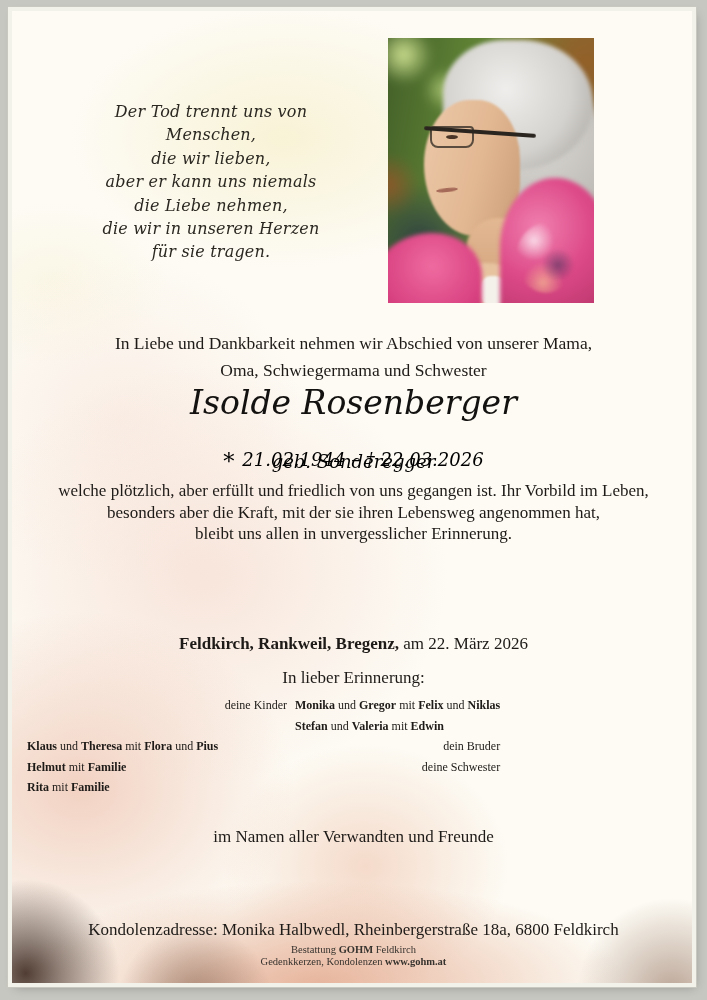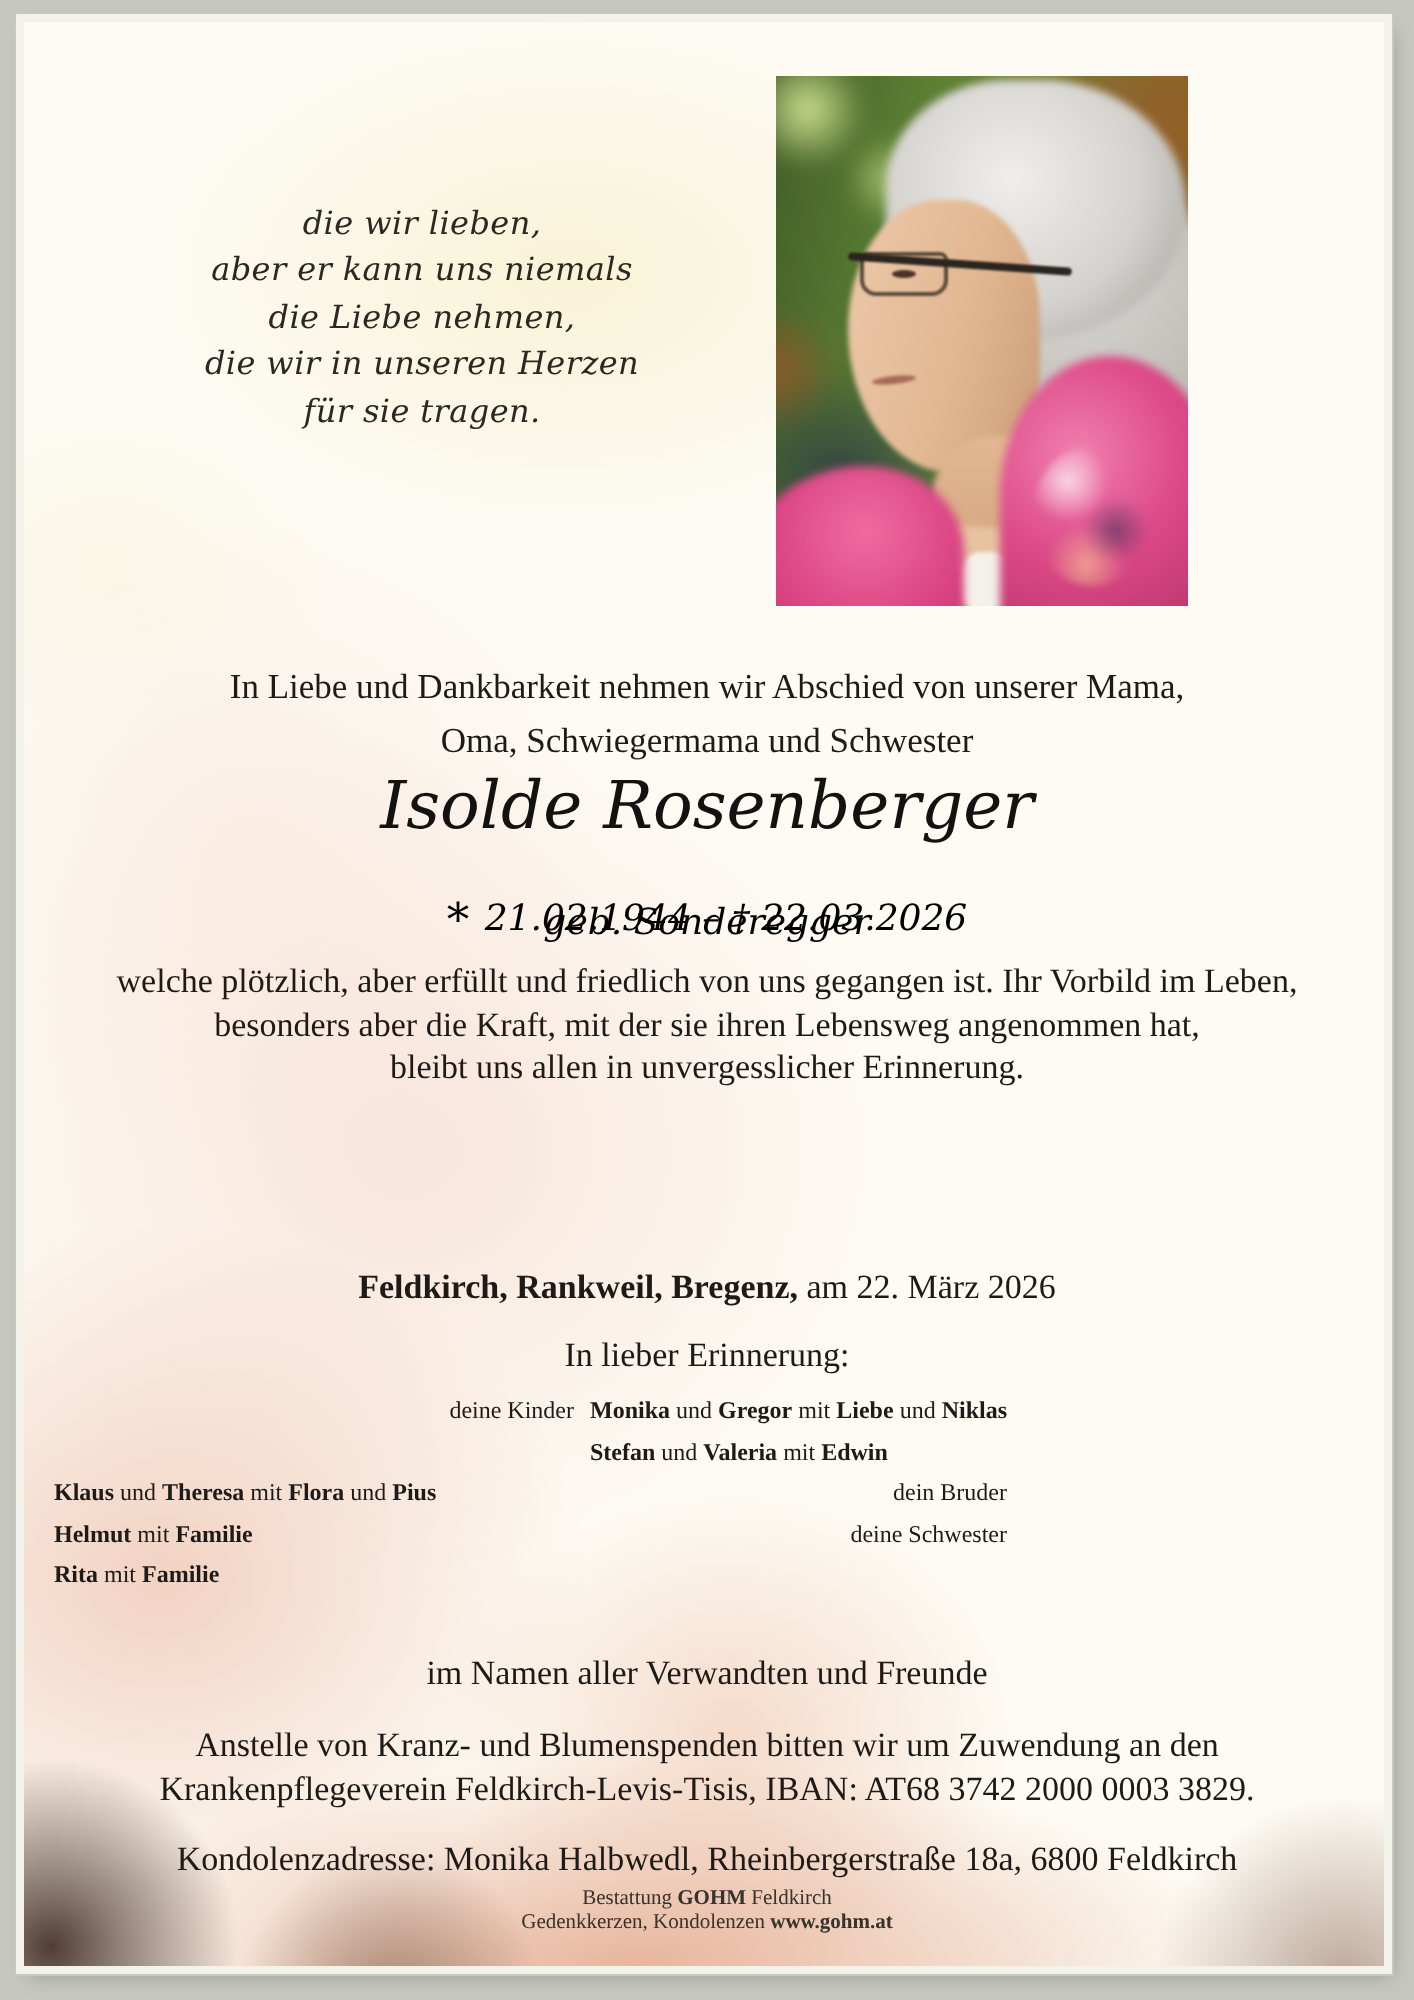--- a/index.html
+++ b/index.html
@@ -104,20 +104,21 @@
       radial-gradient(circle at 70% 60%, rgba(60,50,90,0.55) 0%, rgba(60,50,90,0) 28%),
       radial-gradient(circle at 45% 85%, rgba(250,210,150,0.6) 0%, rgba(250,210,150,0) 30%);
     filter:blur(1.5px); }
 </style>
 </head>
 <body>
 
 <div class="card">
 
   <div class="poem script">
+      <div>Der Tod trennt uns von Menschen,</div>
       <div>die wir lieben,</div>
       <div>aber er kann uns niemals</div>
       <div>die Liebe nehmen,</div>
       <div>die wir in unseren Herzen</div>
       <div>für sie tragen.</div>
     </div>
 
   <div class="photo">
     <div class="ph-bg"></div>
     <div class="ph-hair-back"></div>
@@ -154,38 +155,34 @@
     </div>
 
   <div class="dateline center serif">
     <span class="b">Feldkirch, Rankweil, Bregenz,</span><span> am 22. März 2026</span>
   </div>
 
   <div class="rem-head center serif">In lieber Erinnerung:</div>
 
   <div class="famgrid">
       <div class="fam-label">deine Kinder</div>
-      <div class="fam-value"><span class="b">Monika</span><span> und </span><span class="b">Gregor</span><span> mit </span><span class="b">Liebe</span><span> und </span><span class="b">Niklas</span></div>
+      <div class="fam-value"><span class="b">Monika</span><span> und </span><span class="b">Gregor</span><span> mit </span><span class="b">Felix</span><span> und </span><span class="b">Niklas</span></div>
       <div class="fam-label"></div>
       <div class="fam-value"><span class="b">Stefan</span><span> und </span><span class="b">Valeria</span><span> mit </span><span class="b">Edwin</span></div>
       <div class="fam-label"></div>
       <div class="fam-label"></div>
       <div class="fam-value"><span class="b">Klaus</span><span> und </span><span class="b">Theresa</span><span> mit </span><span class="b">Flora</span><span> und </span><span class="b">Pius</span></div>
       <div class="fam-label">dein Bruder</div>
       <div class="fam-value"><span class="b">Helmut</span><span> mit </span><span class="b">Familie</span></div>
       <div class="fam-label">deine Schwester</div>
       <div class="fam-value"><span class="b">Rita</span><span> mit </span><span class="b">Familie</span></div>
     </div>
 
   <div class="closing center serif">im Namen aller Verwandten und Freunde</div>
 
-  <div class="donation center serif">
-      <div>Anstelle von Kranz- und Blumenspenden bitten wir um Zuwendung an den</div>
-      <div>Krankenpflegeverein Feldkirch-Levis-Tisis, IBAN: AT68 3742 2000 0003 3829.</div>
-    </div>
 
   <div class="condolence center serif">Kondolenzadresse: Monika Halbwedl, Rheinbergerstraße 18a, 6800 Feldkirch</div>
 
   <div class="footer">
     <div><span>Bestattung </span><span class="b">GOHM</span><span> Feldkirch</span></div>
     <div><span>Gedenkkerzen, Kondolenzen </span><span class="b">www.gohm.at</span></div>
   </div>
 
 </div>
 

